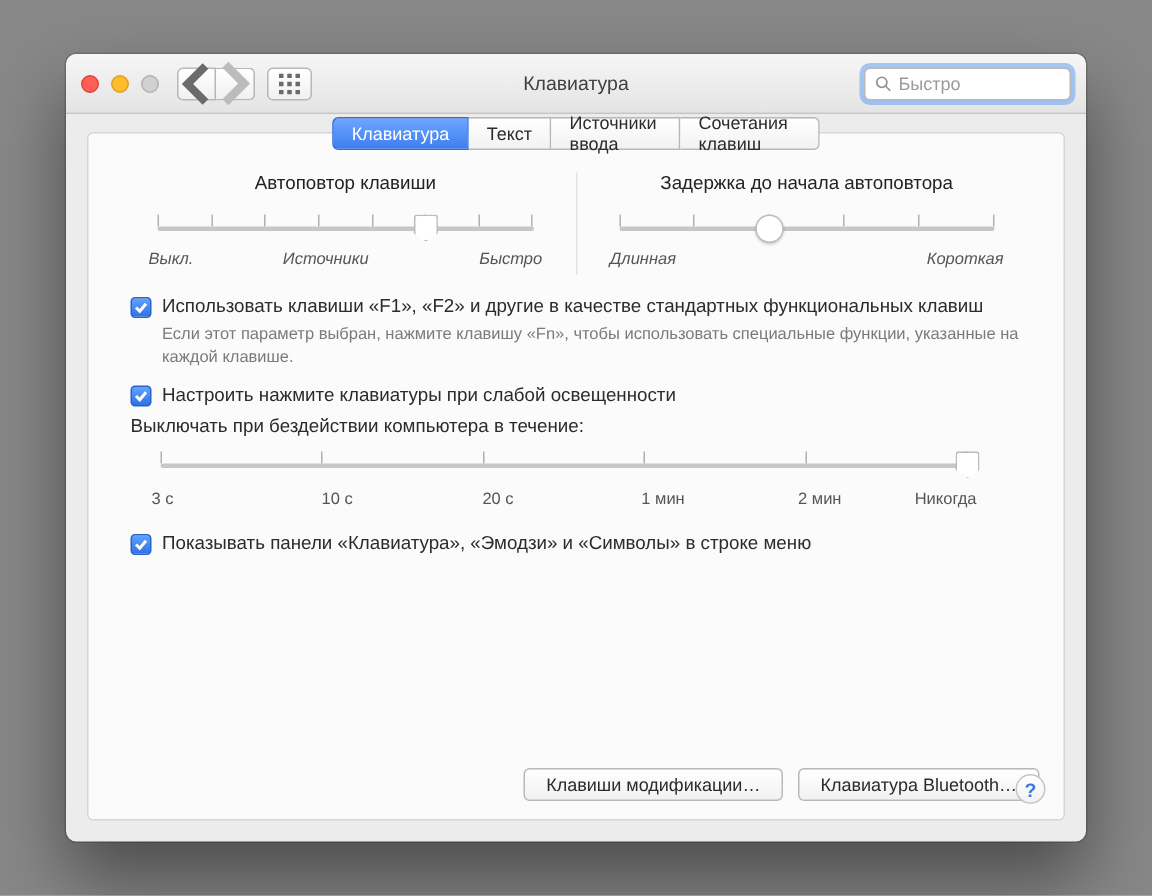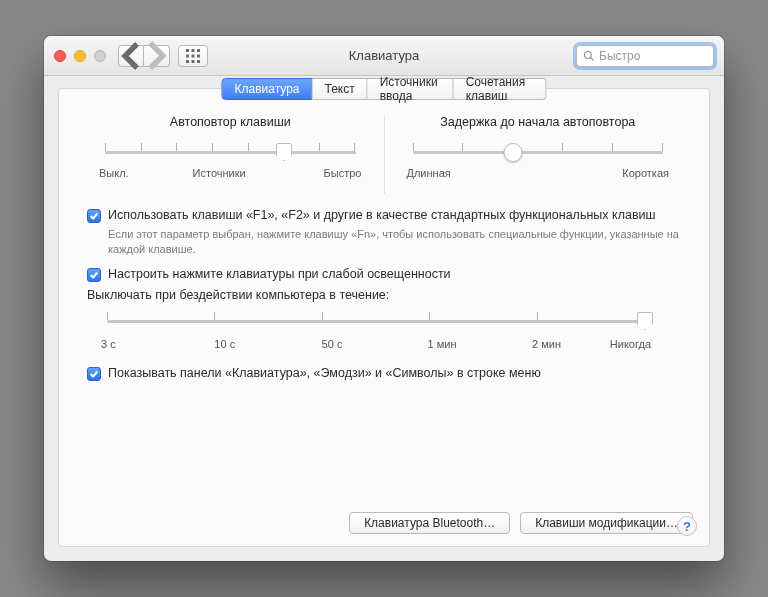--- a/index.html
+++ b/index.html
@@ -115,21 +115,21 @@
     position:absolute; top:4px; width:19px; height:19px;
     background:#ffffff; border:1px solid #bcbcbc; border-radius:50%;
     box-shadow:0 1px 2px rgba(0,0,0,0.2);
     transform:translateX(-50%);
   }
   .knob.arrow {
     border-radius:2px;
     width:16px; height:18px;
     clip-path: polygon(50% 100%, 0 70%, 0 0, 100% 0, 100% 70%);
   }
-  .slider-labels { display:flex; justify-content:space-between; font-size:11px; color:#555; margin:2px 12px 15px 12px;}
+  .slider-labels { display:flex; justify-content:space-between; font-size:11px; color:#555; margin:2px 12px 4px 12px;font-style:italic;}
   .slider-labels.three span:nth-child(2){ margin-left:-14px; }
 
   .check-row { display:flex; align-items:flex-start; gap:7px; margin:8px 0 4px 0; font-size:12.5px; }
   .checkbox {
     width:14px; height:14px; flex-shrink:0; margin-top:1px;
     background:linear-gradient(#60a3ff,#2f72e6);
     border:1px solid #2a63c6; border-radius:3px;
     display:flex; align-items:center; justify-content:center;
   }
   .checkbox svg { width:10px; height:10px; stroke:#fff; stroke-width:2.4; fill:none; }
@@ -294,44 +294,44 @@
               <div class="tick"></div>
               <div class="tick"></div>
               <div class="tick"></div>
             </div>
           <div class="track"></div>
           <div class="knob arrow" style="left:100%"></div>
         </div>
         <div class="inactive-ticks-labels">
           <span style="width:13%; text-align:left">3 с</span>
           <span style="width:19%">10 с</span>
-          <span style="width:20%">50 с</span>
+          <span style="width:20%">20 с</span>
           <span style="width:20%">1 мин</span>
           <span style="width:18%">2 мин</span>
           <span style="width:10%; text-align:right">Никогда</span>
         </div>
       </div>
 
       <div class="check-row" style="margin-top:16px">
         <div class="checkbox">
           <svg viewBox="0 0 12 12">
               <path d="M2 6 L5 9 L10 3"></path>
             </svg>
         </div>
         <div>Показывать панели «Клавиатура», «Эмодзи» и «Символы» в строке меню</div>
       </div>
 
     </div>
 
     <div class="footer">
       <div class="btn">
+          <span>Клавиши модификации…</span>
+        </div>
+      <div class="btn">
           <span>Клавиатура Bluetooth…</span>
-        </div>
-      <div class="btn">
-          <span>Клавиши модификации…</span>
         </div>
     </div>
 
     <div class="help">
         <span>?</span>
       </div>
   </div>
 </div>
 
 </body></html>

